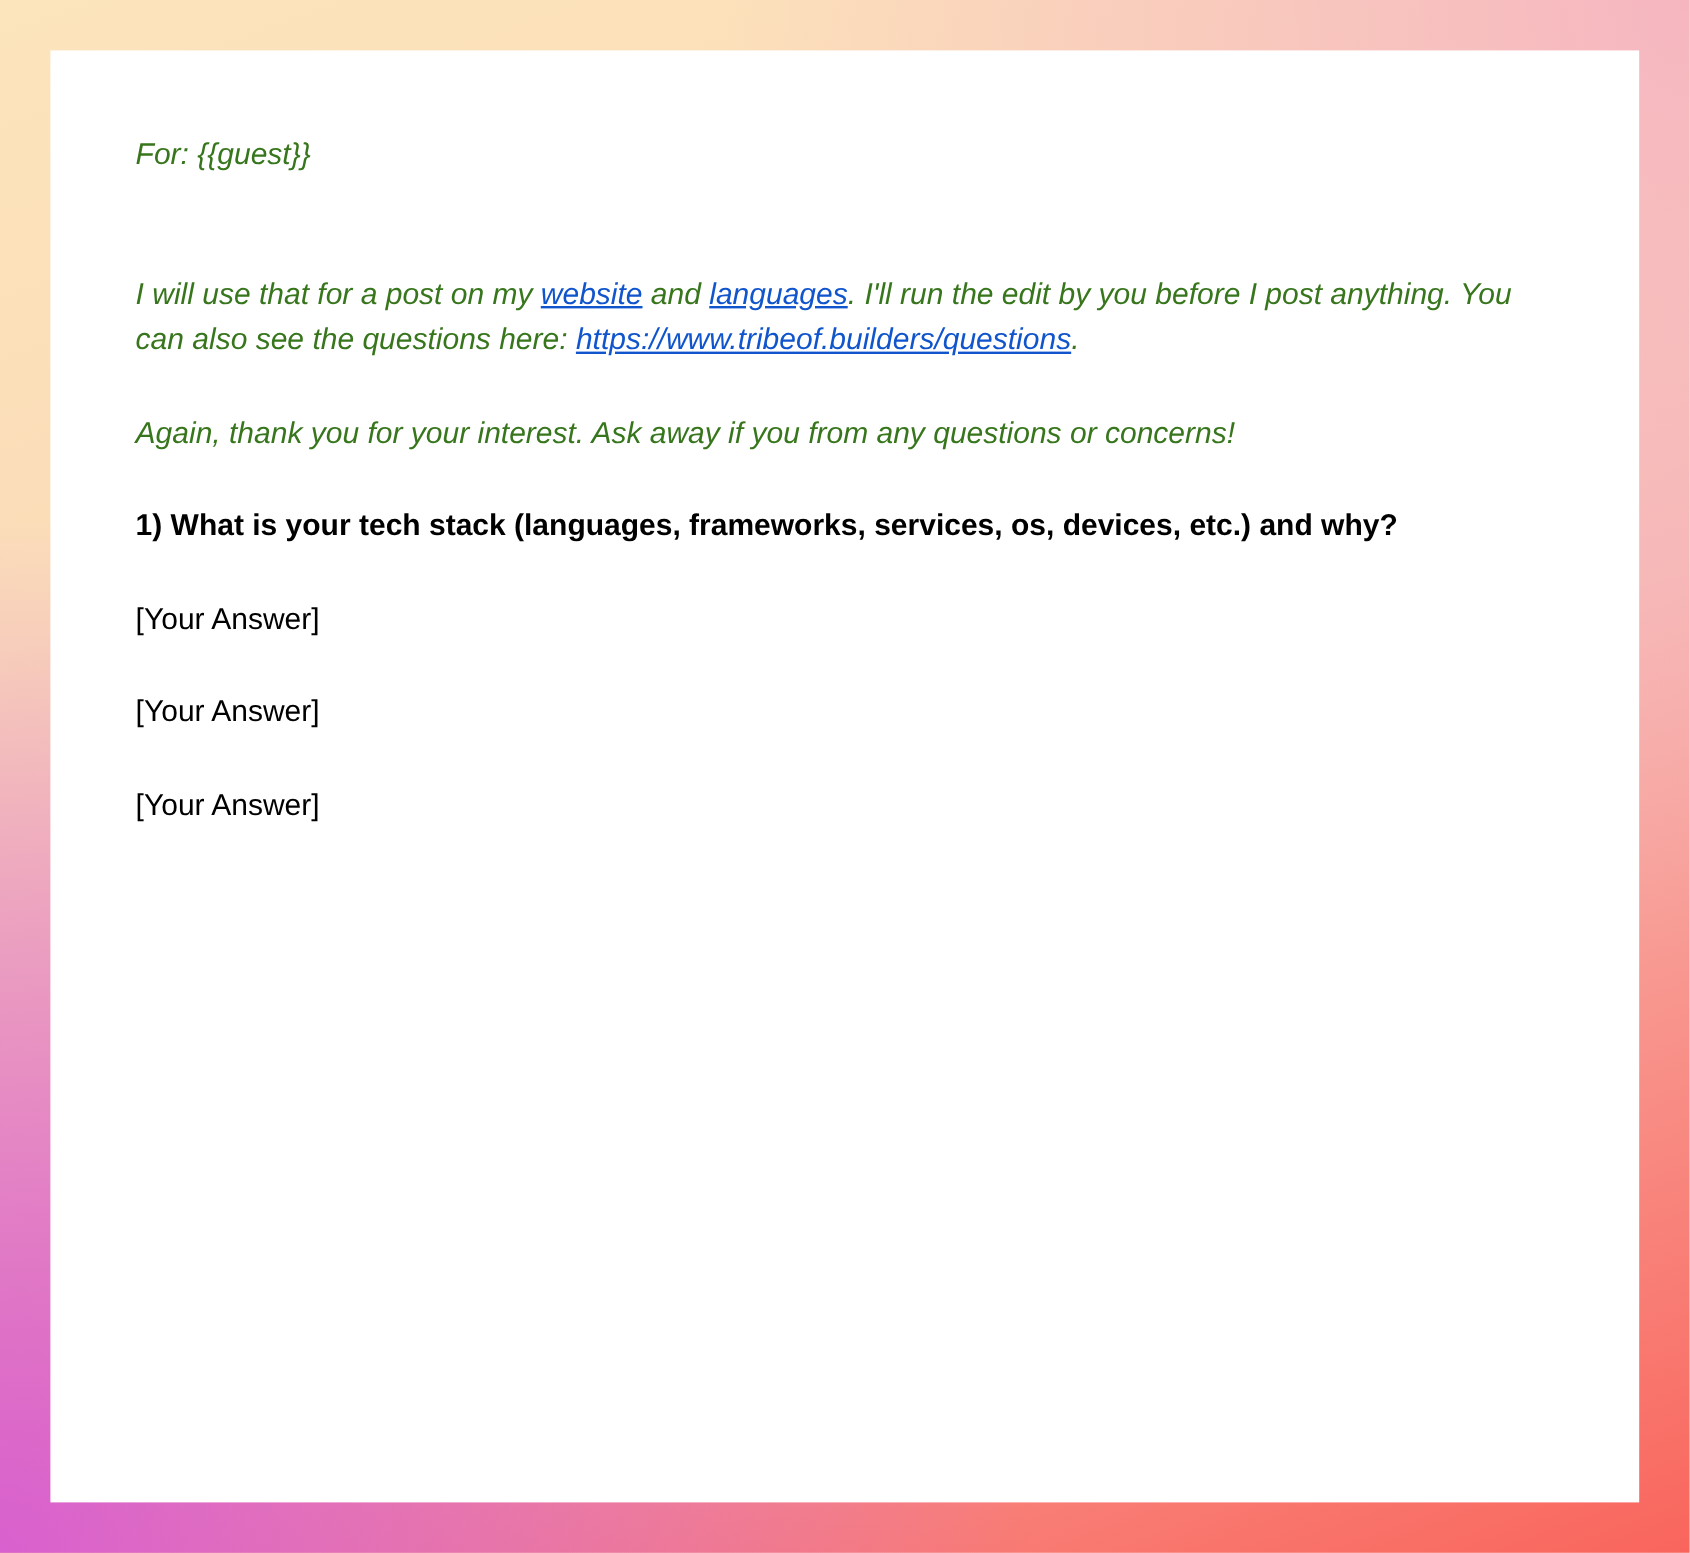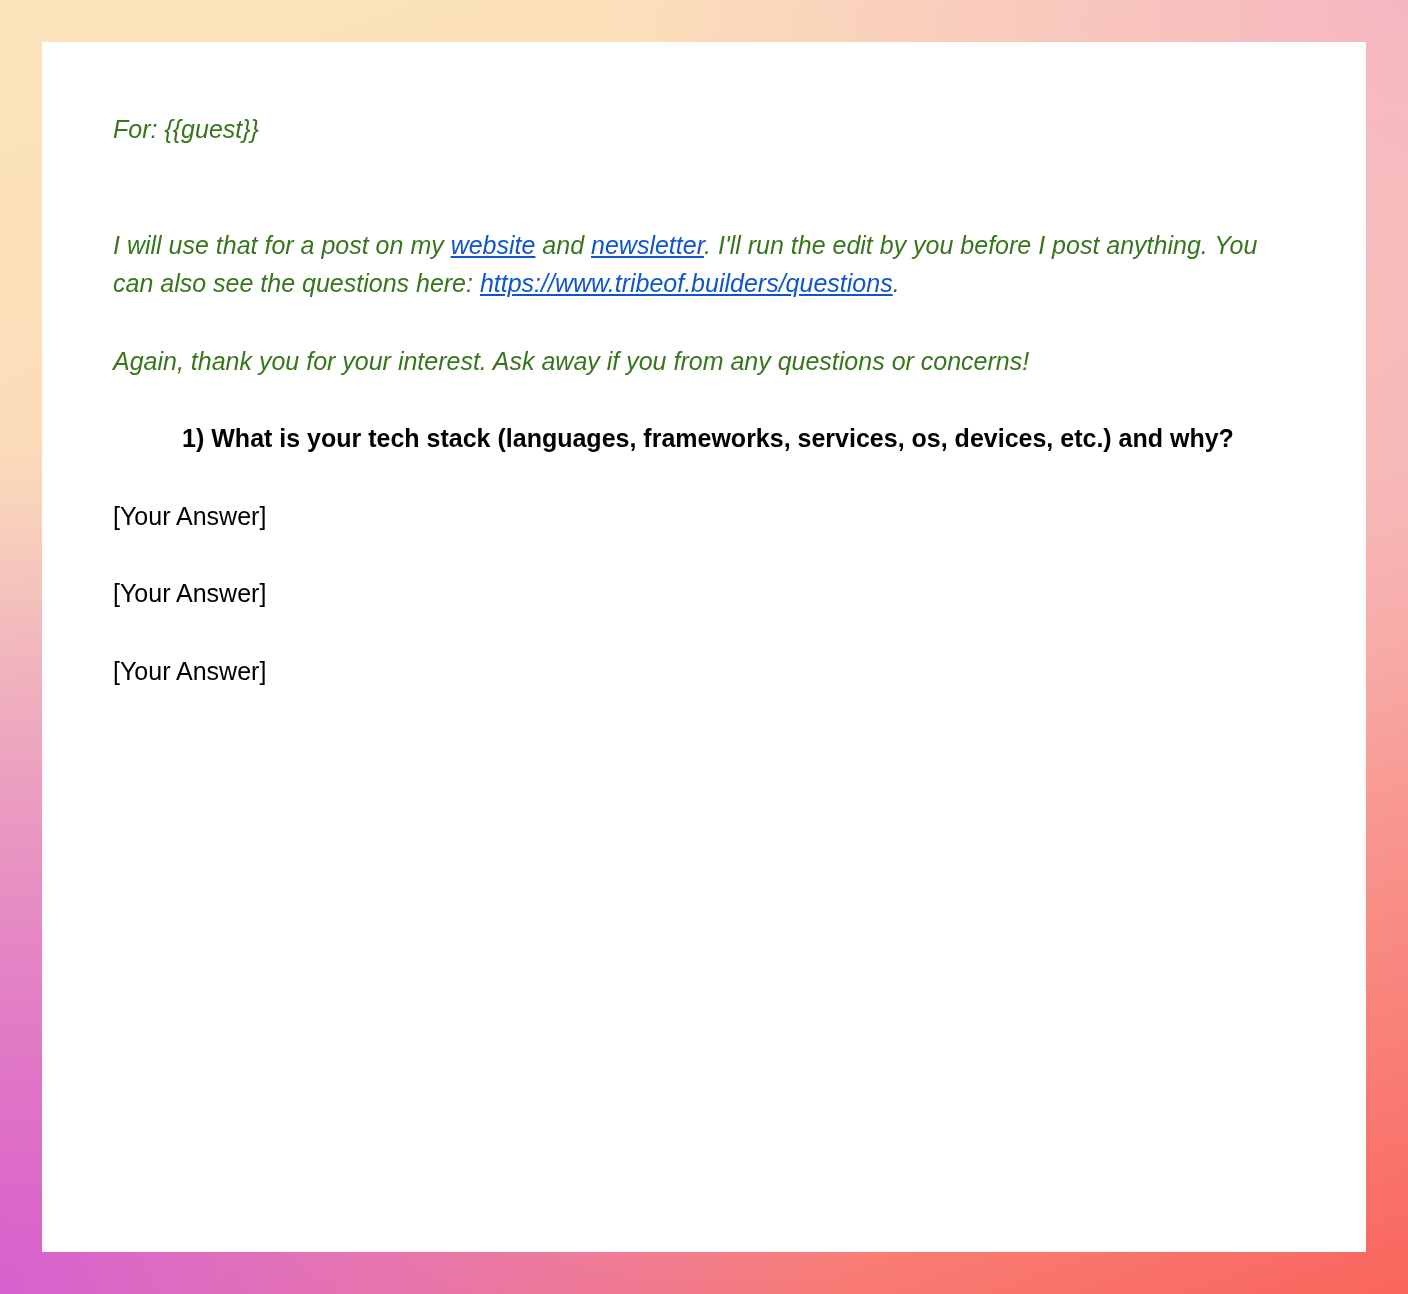--- a/index.html
+++ b/index.html
@@ -41,21 +41,20 @@
   }
   .green-bold {
     color: #38761d;
     font-style: italic;
     font-weight: bold;
   }
   .question {
     color: #000000;
     font-weight: bold;
     font-style: normal;
-    text-align: center;
   }
   .answer {
     color: #000000;
   }
   a.doc-link {
     color: #1155cc;
     text-decoration: underline;
     font-style: italic;
     cursor: pointer;
   }
@@ -68,21 +67,21 @@
   }
 </style>
 </head>
 <body>
 
 <div class="card">
 
   <p class="green gap-large">For: {{guest}}</p>
 
 
-  <p class="green"><span>I will use that for a post on my </span><a class="doc-link">website</a><span> and </span><a class="doc-link">newsletter</a><span>. I'll run the edit by you before I post anything. You can also see the questions here: </span><a class="doc-link">https://www.tribeof.builders/questions</a><span>.</span></p>
+  <p class="green"><span>I will use that for a post on my </span><a class="doc-link">website</a><span> and </span><a class="doc-link">languages</a><span>. I'll run the edit by you before I post anything. You can also see the questions here: </span><a class="doc-link">https://www.tribeof.builders/questions</a><span>.</span></p>
 
   <p class="green">Again, thank you for your interest. Ask away if you from any questions or concerns!</p>
 
 
   <p class="question">1) What is your tech stack (languages, frameworks, services, os, devices, etc.) and why?</p>
   <p class="answer">[Your Answer]</p>
 
   <p class="answer">[Your Answer]</p>
 
   <p class="answer">[Your Answer]</p>

